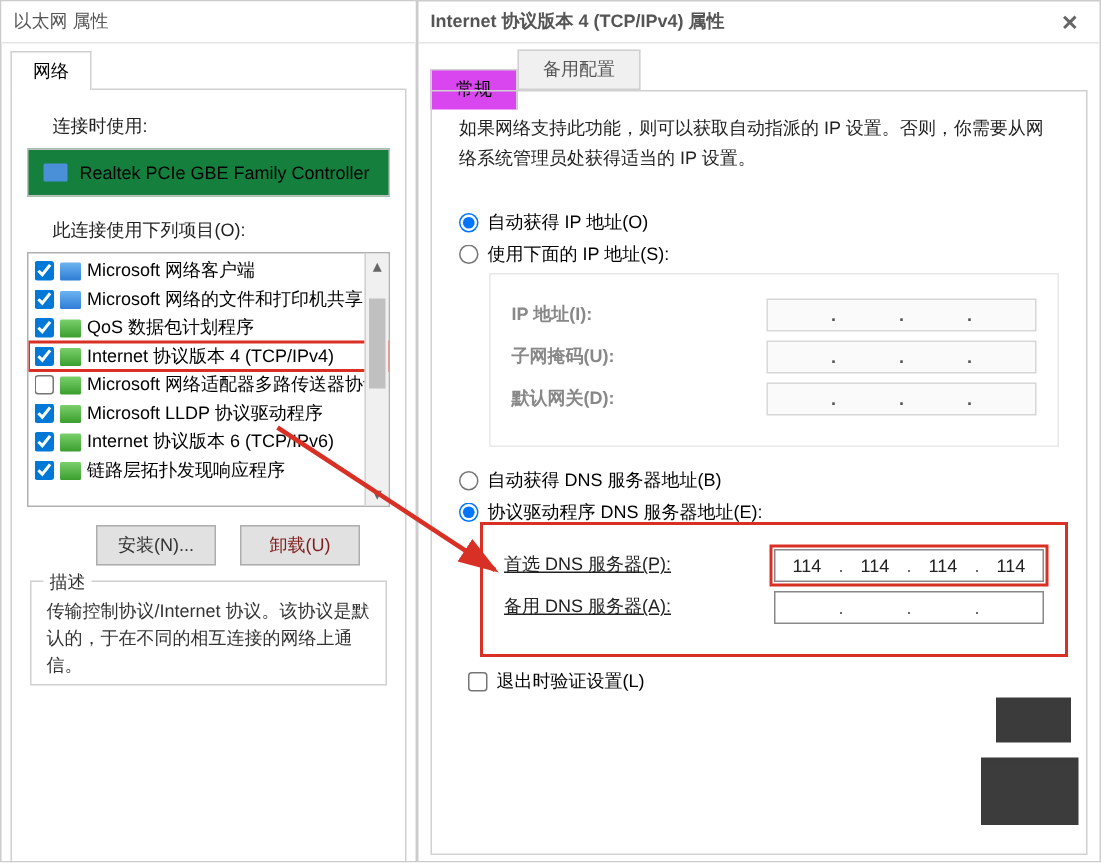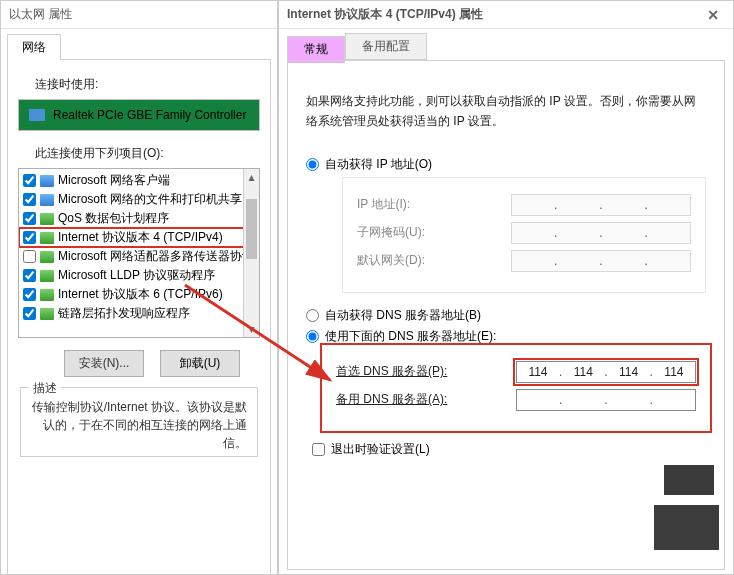--- a/index.html
+++ b/index.html
@@ -20,38 +20,38 @@
 .chk { width: 13px; height: 13px; accent-color: #0078d7; }
 .proto-icon { width: 14px; height: 12px; background: linear-gradient(#6cb3f0,#2e7cd6); border-radius: 1px; display:inline-block; }
 .proto-icon.g { background: linear-gradient(#7bd06c,#3a9e2e); }
 .li.highlight { outline: 2px solid #d93025; outline-offset: -1px; }
 .scrollbar { position:absolute; right:0; top:0; width:16px; height:100%; background:#f0f0f0; border-left:1px solid #d0d0d0;}
 .scrollbar .thumb{ position:absolute; left:2px; right:2px; top:30px; height:60px; background:#c0c0c0;}
 .scrollbar .arr{position:absolute;left:0;right:0;height:16px;display:flex;align-items:center;justify-content:center;color:#666;}
 .scrollbar .arr.up{top:0;} .scrollbar .arr.dn{bottom:0;}
 .btn-row { display:flex; gap:16px; margin: 12px 20px 10px 4px; padding-left: 42px; }
 .btn { flex:1; border:1px solid #adadad; background:#e1e1e1; padding:4px 0; text-align:center; color:#333;}
-.btn.disabled{ color:#000000;text-align:center; }
+.btn.disabled{ color:#7f1d1d;text-align:center; }
 .desc-box { margin: 8px 2px; }
-.desc-frame { border:1px solid #d0d0d0; padding: 10px 10px 4px 10px; margin-top:4px; position:relative;text-align:right;}
+.desc-frame { border:1px solid #d0d0d0; padding: 10px 10px 4px 10px; margin-top:4px; position:relative;}
 .desc-title { position:absolute; top:-8px; left:8px; background:#fff; padding:0 4px; color:#333;}
 .desc-text { color:#333; line-height:1.5; }
 
 
 .right-dialog { position: absolute; left: 278px; top: 0; width: 456px; height: 575px; background: #fff; border: 1px solid #ccc; }
 .right-titlebar { height: 28px; display:flex; align-items:center; justify-content:space-between; padding:0 8px; color:#555; border-bottom:1px solid #e5e5e5;font-weight:bold;}
 .close-x { color:#666; font-size:14px; padding:0 6px; }
 .r-tab-row { display:flex; margin:4px 0 0 8px; }
-.r-tab { padding:4px 16px; border:1px solid #d0d0d0; background:#f0abfc; border-bottom:none; position:relative; top:3px;}
+.r-tab { padding:4px 16px; border:1px solid #d0d0d0; background:#d946ef; border-bottom:none; position:relative; top:13px;}
 .r-tab.inactive { background:#f0f0f0; color:#555; border-bottom:1px solid #d0d0d0; top:0;}
-.r-body { border:1px solid #d0d0d0; margin:0 8px 8px 8px; padding: 30px 18px; min-height: 510px; position:relative;}
+.r-body { border:1px solid #d0d0d0; margin:0 8px 8px 8px; padding: 14px 18px; min-height: 510px; position:relative;}
 .help-text { line-height:1.7; color:#222; margin-bottom: 24px; }
 .radio-row { display:flex; align-items:center; gap:6px; margin: 4px 0; }
 .radio { width:13px; height:13px; }
-.ip-group { border:1px solid #e8e8e8; padding: 10px 14px 14px 14px; margin: 2px 0 14px 36px; }
+.ip-group { border:1px solid #e8e8e8; padding: 10px 14px 14px 14px; margin: 2px 0 14px 20px; font-weight: bold; }
 .field-row { display:flex; align-items:center; justify-content:space-between; margin: 6px 0; }
 .field-label { color:#888; }
 .field-label.active { color:#222;text-decoration:underline; }
 .ip-input { width: 180px; height:22px; border:1px solid #d8d8d8; background:#fafafa; display:flex; align-items:center; justify-content:space-evenly; color:#888;}
 .ip-input.active { background:#fff; border-color:#888; color:#222;}
 .ip-input .dot { color:#555; }
 .ip-input.hl { outline:2px solid #d93025; outline-offset:1px; }
 .oct { width:34px; text-align:center; }
 .dns-group { margin: 2px 0 12px 20px; }
 .dns-frame { outline:2px solid #d93025; outline-offset:4px; padding: 6px 10px 10px 10px; }
@@ -152,20 +152,24 @@
     <div class="r-tab"><span>常规</span></div>
     <div class="r-tab inactive"><span>备用配置</span></div>
   </div>
   <div class="r-body">
     <div class="help-text">如果网络支持此功能，则可以获取自动指派的 IP 设置。否则，你需要从网络系统管理员处获得适当的 IP 设置。</div>
 
     <div class="radio-row">
       <input type="radio" class="radio" checked="" style="">
       <span>自动获得 IP 地址(O)</span>
     </div>
+    <div class="radio-row">
+      <input type="radio" class="radio" style="">
+      <span>使用下面的 IP 地址(S):</span>
+    </div>
     <div class="ip-group">
       <div class="field-row">
         <span class="field-label">IP 地址(I):</span>
         <div class="ip-input">
             <span class="oct"></span>
             <span class="dot">.</span>
             <span class="oct"></span>
             <span class="dot">.</span>
             <span class="oct"></span>
             <span class="dot">.</span>
@@ -197,21 +201,21 @@
           </div>
       </div>
     </div>
 
     <div class="radio-row">
       <input type="radio" class="radio" style="">
       <span>自动获得 DNS 服务器地址(B)</span>
     </div>
     <div class="radio-row">
       <input type="radio" class="radio" checked="" style="">
-      <span>使用下面的 DNS 服务器地址(E):</span>
+      <span>协议驱动程序 DNS 服务器地址(E):</span>
     </div>
     <div class="dns-group">
       <div class="dns-frame">
       <div class="field-row">
         <span class="field-label active">首选 DNS 服务器(P):</span>
         <div class="ip-input active hl">
           <span class="oct">114</span>
               <span class="dot">.</span>
           <span class="oct">114</span>
               <span class="dot">.</span>

